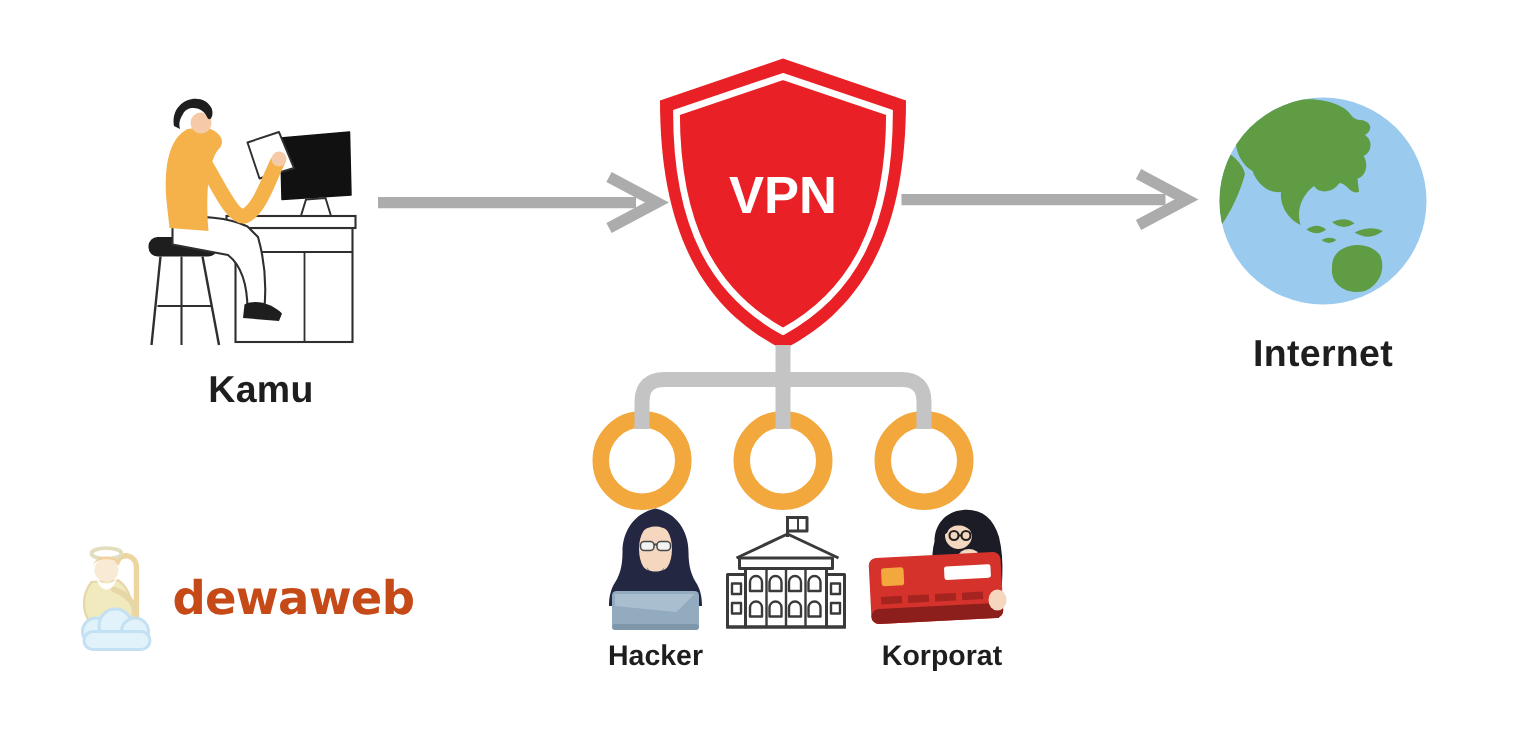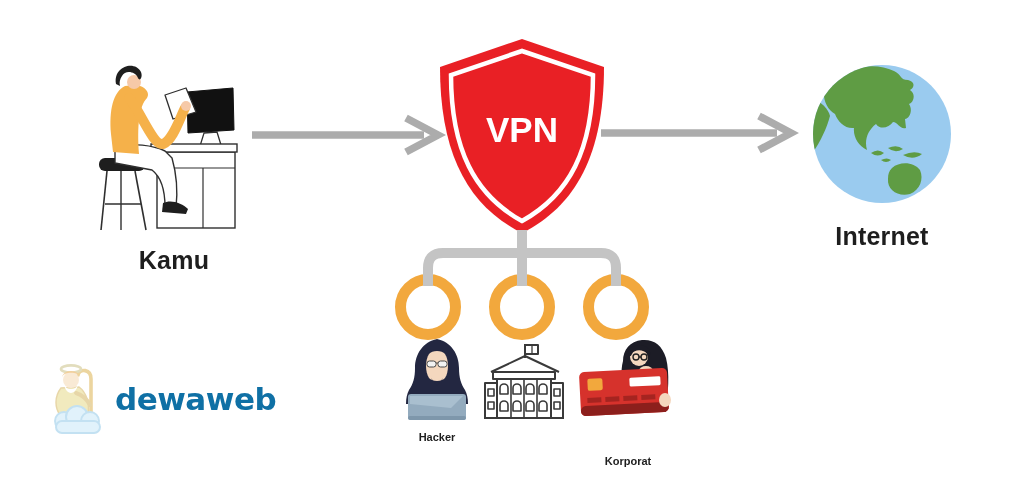--- a/index.html
+++ b/index.html
@@ -8,29 +8,29 @@
     font-family:"Liberation Sans",sans-serif;overflow:hidden;
   }
   .abs{position:absolute;}
   .node-label{
     font-weight:700;color:#1E1E1E;text-align:center;
     font-size:25px;letter-spacing:.2px;
   }
   .threat{position:absolute;top:338px;display:flex;flex-direction:column;align-items:center;}
   .threat .icon-box{height:84px;display:flex;align-items:flex-end;justify-content:center;}
   .threat .threat-label{
-    margin-top:6px;font-weight:700;color:#1E1E1E;font-size:11px;
+    margin-top:6px;font-weight:700;color:#1E1E1E;font-size:19px;
     line-height:19px;text-align:center;width:86px;
   }
   .watermark{
     position:absolute;left:50px;top:363px;display:flex;align-items:center;gap:9px;
   }
   .watermark .brand-text{
     font-family:"DejaVu Sans",sans-serif;font-weight:700;font-size:31px;
-    color:#0369a1;letter-spacing:-.5px;opacity:.95;
+    color:#c2410c;letter-spacing:-.5px;opacity:.95;
   }
   svg{display:block;}
 </style>
 </head>
 <body>
 
 <div id="stage">
 
   <svg class="abs" style="left:93px;top:58px;" width="150" height="176" viewBox="0 0 150 176">
 
@@ -159,21 +159,21 @@
             <rect x="8" y="60" width="6" height="7"></rect>
             <rect x="74" y="47" width="6" height="7"></rect>
             <rect x="74" y="60" width="6" height="7"></rect>
           </g>
           <line x1="4" y1="76" x2="84" y2="76"></line>
         </g>
       </svg>
     </div>
   </div>
 
-  <div class="threat" style="left:576px;width:104px;gap:24px;">
+  <div class="threat" style="left:576px;width:104px;">
     <div class="icon-box">
       <svg width="100" height="84" viewBox="0 0 100 84">
 
         <path d="M64,2 C52,3 45,12 45,23 C42,34 45,44 42,52 L58,56 C56,47 57,42 59,38
                  C62,44 66,56 68,70 L88,74 C90,54 92,36 88,20 C84,7 76,1 64,2 Z" fill="#1C1C26"></path>
         <circle cx="61" cy="19" r="9" fill="#F4D7BE"></circle>
         <path d="M50,14 C52,6 70,4 72,14 C73,18 70,21 69,16 C66,11 56,11 54,16 C53,19 50,19 50,14 Z" fill="#1C1C26"></path>
         <circle cx="58" cy="19" r="3" fill="none" stroke="#222" stroke-width="1.4"></circle>
         <circle cx="66" cy="19" r="3" fill="none" stroke="#222" stroke-width="1.4"></circle>
         <line x1="61" y1="19" x2="63" y2="19" stroke="#222" stroke-width="1.4"></line>

